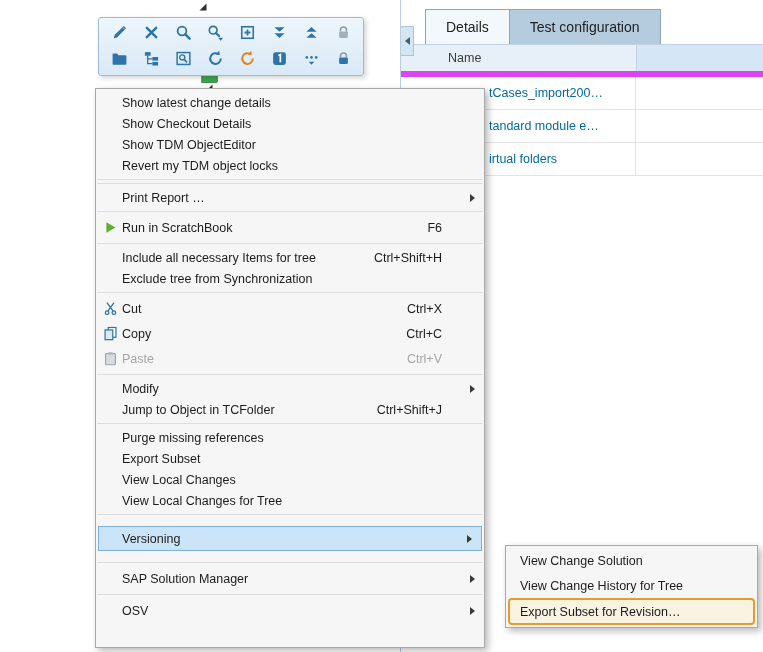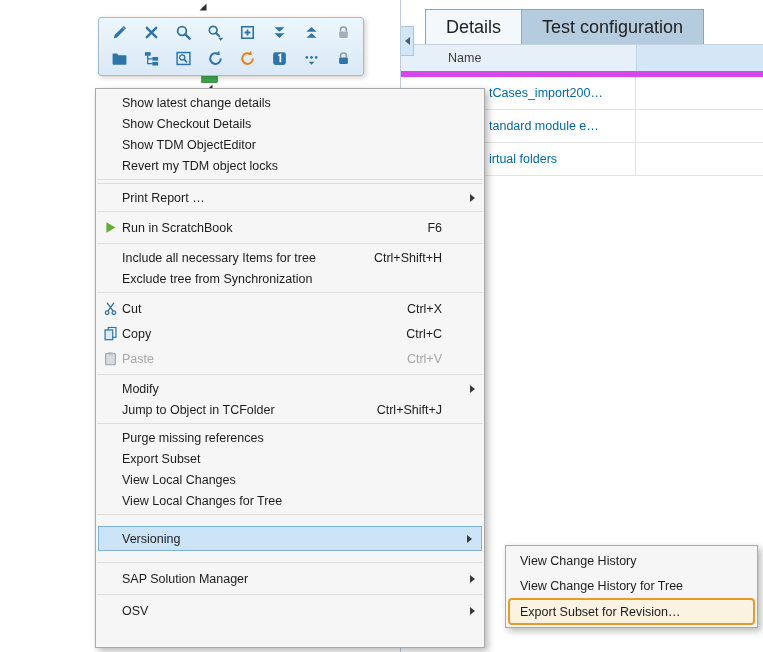--- a/index.html
+++ b/index.html
@@ -23,21 +23,21 @@
   .tbtn{width:26px;height:23px;display:flex;align-items:center;justify-content:center;background:transparent;border:0;padding:0;cursor:default;}
   .tbtn svg{width:17px;height:17px;}
 
   
   .panel{position:absolute;left:400px;top:0;width:363px;height:652px;border-left:1px solid #BCCEDD;background:#fff;box-sizing:content-box;}
   .collapse-btn{position:absolute;left:0;top:26px;width:13px;height:30px;background:#D3E6F6;border:1px solid #A9C6DE;border-left:0;
                 display:flex;align-items:center;justify-content:center;box-sizing:border-box;}
   .collapse-arrow{width:0;height:0;border-right:5px solid #44606F;border-top:4px solid transparent;border-bottom:4px solid transparent;}
   .tabs{position:absolute;left:24px;top:9px;display:flex;height:35px;}
   .tab{display:flex;align-items:center;padding:0 20px;border:1px solid #8FA5B8;border-bottom:0;background:#B5CBDE;
-       height:35px;box-sizing:border-box;font-size:18px;color:#222;cursor:default;}
+       height:35px;box-sizing:border-box;font-size:14px;color:#222;cursor:default;}
   .tab:not(:first-child){border-left:0;}
   .tab.active{background:#F2F8FC;}
   .grid-head{position:absolute;left:0;top:44px;width:363px;height:33px;background:#E7F0F9;
              border-top:1px solid #C2D4E4;border-bottom:6px solid #d946ef;display:flex;box-sizing:border-box;}
   .gh-name{width:235px;display:flex;align-items:center;padding-left:47px;box-sizing:border-box;color:#3C3C3C;}
   .gh-rest{flex:1;background:#D5E7F6;border-left:1px solid #C2D4E4;}
   .grid-rows{position:absolute;left:0;top:77px;width:363px;}
   .grid-row{height:32px;display:flex;border-bottom:1px solid #E3E3E3;background:#fff;}
   .cell-name{width:235px;display:flex;align-items:center;padding-left:88px;box-sizing:border-box;
              border-right:1px solid #E3E3E3;white-space:nowrap;overflow:hidden;color:#0369a1;}
@@ -419,21 +419,21 @@
       </div>
       <div class="msep"></div>
       <div class="mi tall">
         <span class="lab">OSV</span>
         <span class="subarrow"></span>
       </div>
     </div>
 
   <div class="smenu" id="smenu">
       <div class="smi">
-        <span class="lab">View Change History</span>
+        <span class="lab">View Change Solution</span>
       </div>
       <div class="smi">
         <span class="lab">View Change History for Tree</span>
       </div>
       <div class="smi ring">
         <span class="lab">Export Subset for Revision…</span>
       </div>
     </div>
 
 </div>

